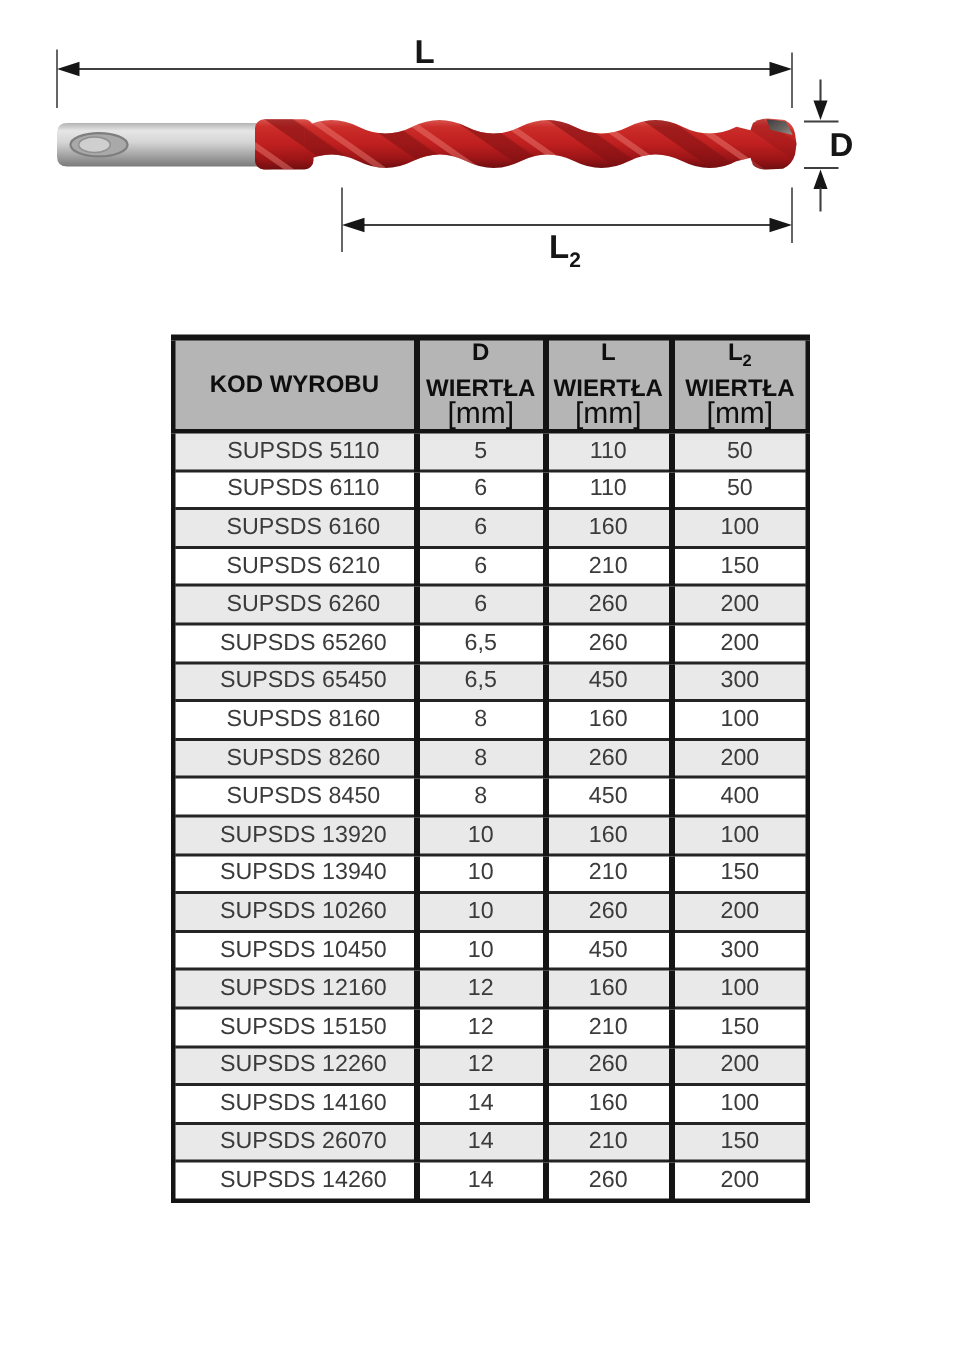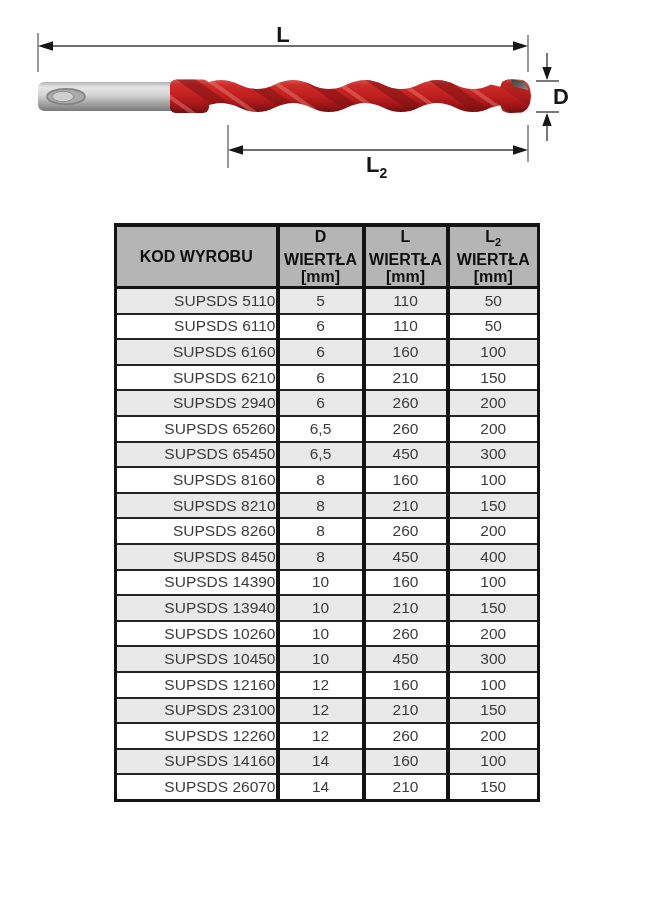--- a/index.html
+++ b/index.html
@@ -26,30 +26,30 @@
   #product-table col.c1{width:162px;}
   #product-table col.c2{width:86px;}
   #product-table col.c3{width:84px;}
   #product-table col.c4{width:91px;}
   #product-table th{
     background:var(--header-bg);color:#0e0e0e;font-weight:bold;font-size:16px;
     height:59px;text-align:center;vertical-align:middle;line-height:17px;
     border-bottom:3px solid var(--border);padding:0;
   }
   #product-table th + th, #product-table td + td{border-left:4px solid var(--border);}
-  #product-table th .unit{font-weight:bold;font-size:16px;}
+  #product-table th .unit{font-weight:normal;font-size:20px;}
   #product-table sub{font-size:11px;font-weight:bold;}
   #product-table td{
     font-size:15.5px;color:var(--text);height:23.6px;box-sizing:content-box;
     text-align:center;vertical-align:middle;padding:0;
   }
   #product-table tbody tr + tr td{border-top:2px solid #242424;}
   #product-table tbody tr:nth-child(odd){background:var(--row-alt);}
   #product-table tbody tr:nth-child(even){background:var(--row-bg);}
-  #product-table td.c-code{text-align:right;padding-left:12px;}
+  #product-table td.c-code{text-align:center;padding-left:12px;}
 </style>
 </head>
 <body>
 
 <svg id="diagram" width="653" height="215" viewBox="0 0 653 215" xmlns="http://www.w3.org/2000/svg">
   <defs>
     <linearGradient id="shankGrad" x1="0" y1="0" x2="0" y2="1">
       <stop offset="0" stop-color="#b3b3b3"></stop>
       <stop offset="0.18" stop-color="#e6e6e6"></stop>
       <stop offset="0.45" stop-color="#d4d4d4"></stop>
@@ -176,21 +176,21 @@
   </tr>
 
   <tr>
     <td class="c-code">SUPSDS 6210</td>
     <td>6</td>
     <td>210</td>
     <td>150</td>
   </tr>
 
   <tr>
-    <td class="c-code">SUPSDS 2940</td>
+    <td class="c-code">SUPSDS 6260</td>
     <td>6</td>
     <td>260</td>
     <td>200</td>
   </tr>
 
   <tr>
     <td class="c-code">SUPSDS 65260</td>
     <td>6,5</td>
     <td>260</td>
     <td>200</td>
@@ -204,43 +204,37 @@
   </tr>
 
 
   <tr>
     <td class="c-code">SUPSDS 8160</td>
     <td>8</td>
     <td>160</td>
     <td>100</td>
   </tr>
 
-  <tr>
-    <td class="c-code">SUPSDS 8210</td>
-    <td>8</td>
-    <td>210</td>
-    <td>150</td>
-  </tr>
 
   <tr>
     <td class="c-code">SUPSDS 8260</td>
     <td>8</td>
     <td>260</td>
     <td>200</td>
   </tr>
 
   <tr>
     <td class="c-code">SUPSDS 8450</td>
     <td>8</td>
     <td>450</td>
     <td>400</td>
   </tr>
 
   <tr>
-    <td class="c-code">SUPSDS 14390</td>
+    <td class="c-code">SUPSDS 13920</td>
     <td>10</td>
     <td>160</td>
     <td>100</td>
   </tr>
 
   <tr>
     <td class="c-code">SUPSDS 13940</td>
     <td>10</td>
     <td>210</td>
     <td>150</td>
@@ -261,21 +255,21 @@
   </tr>
 
   <tr>
     <td class="c-code">SUPSDS 12160</td>
     <td>12</td>
     <td>160</td>
     <td>100</td>
   </tr>
 
   <tr>
-    <td class="c-code">SUPSDS 23100</td>
+    <td class="c-code">SUPSDS 15150</td>
     <td>12</td>
     <td>210</td>
     <td>150</td>
   </tr>
 
   <tr>
     <td class="c-code">SUPSDS 12260</td>
     <td>12</td>
     <td>260</td>
     <td>200</td>
@@ -288,15 +282,21 @@
     <td>100</td>
   </tr>
 
   <tr>
     <td class="c-code">SUPSDS 26070</td>
     <td>14</td>
     <td>210</td>
     <td>150</td>
   </tr>
 
+  <tr>
+    <td class="c-code">SUPSDS 14260</td>
+    <td>14</td>
+    <td>260</td>
+    <td>200</td>
+  </tr>
 
 </tbody>
 </table>
 
 </body></html>

